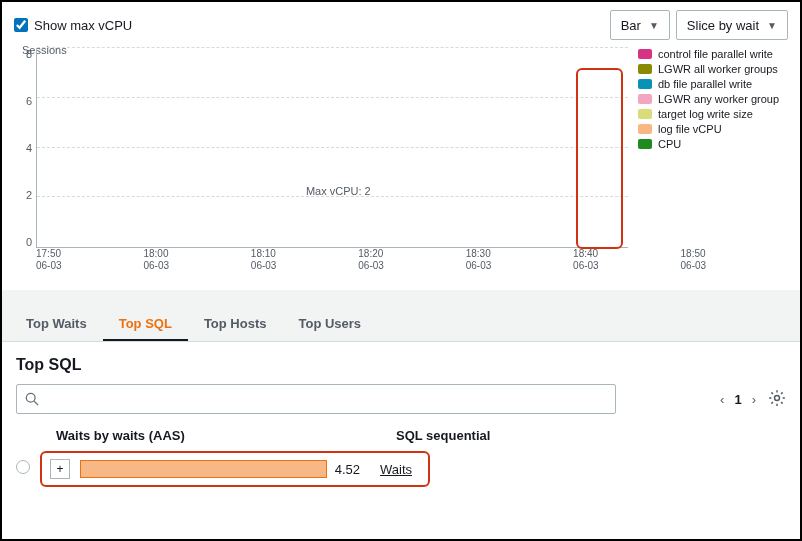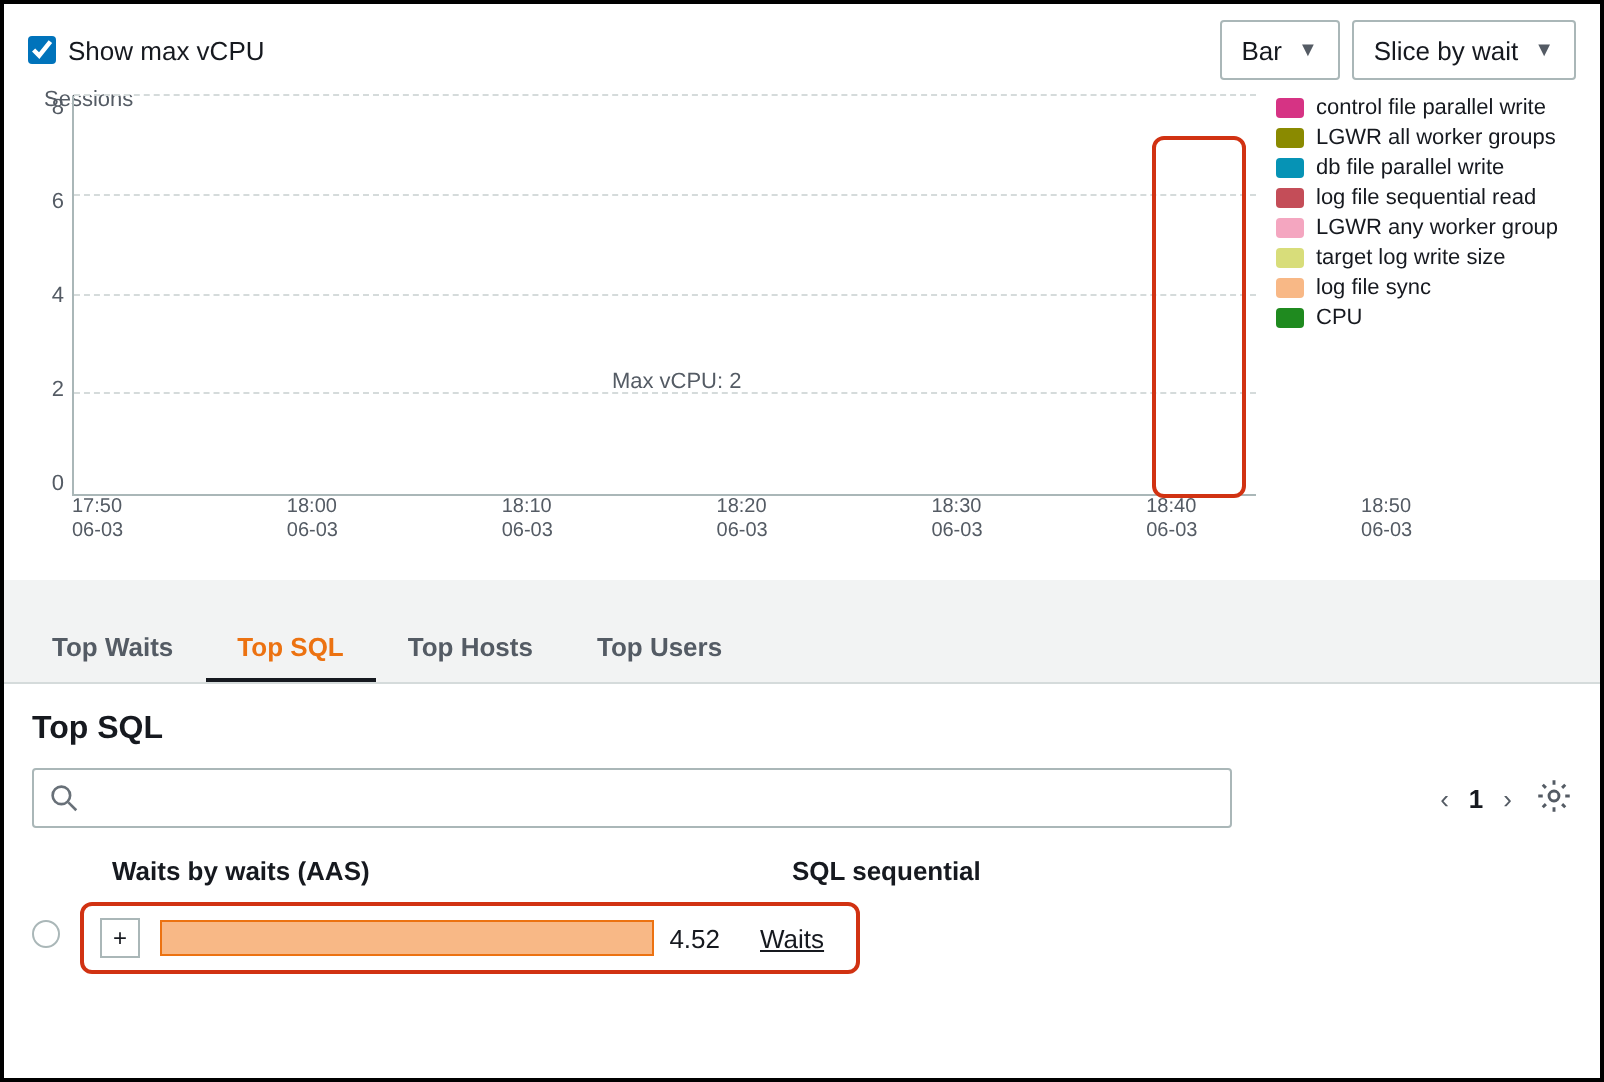--- a/index.html
+++ b/index.html
@@ -730,34 +730,30 @@
           </div>
           <div class="legend-item">
             <span class="sw" style="background:#8a8a00"></span>
             <span>LGWR all worker groups</span>
           </div>
           <div class="legend-item">
             <span class="sw" style="background:#0693b5"></span>
             <span>db file parallel write</span>
           </div>
           <div class="legend-item">
-            <span class="sw" style="background:#c44d58"></span>
-            <span>log file sequential read</span>
-          </div>
-          <div class="legend-item">
             <span class="sw" style="background:#f4a6c0"></span>
             <span>LGWR any worker group</span>
           </div>
           <div class="legend-item">
             <span class="sw" style="background:#d8dd7a"></span>
             <span>target log write size</span>
           </div>
           <div class="legend-item">
             <span class="sw" style="background:#f8b886"></span>
-            <span>log file sync</span>
+            <span>log file vCPU</span>
           </div>
           <div class="legend-item">
             <span class="sw" style="background:#1f8a1f"></span>
             <span>CPU</span>
           </div>
         </div>
   </div>
   <div class="x-axis" id="x-axis">
         <div class="x-tick">17:50<br>06-03</div>
         <div class="x-tick">18:00<br>06-03</div>

